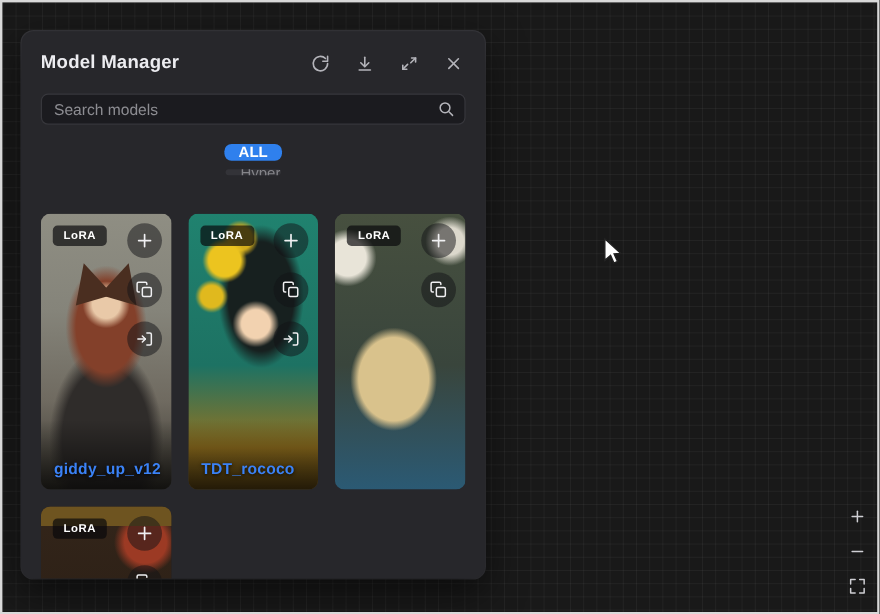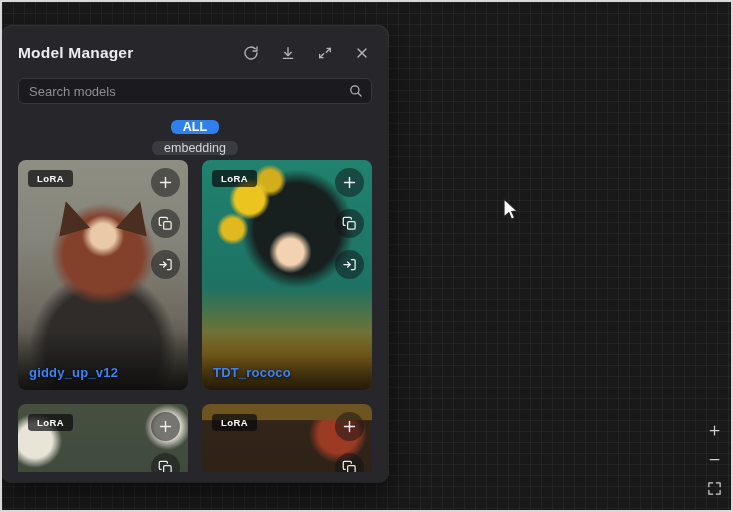--- a/index.html
+++ b/index.html
@@ -10,21 +10,21 @@
     font-family:"Liberation Sans", sans-serif;
     background-color: var(--canvas-bg, #191919);
     background-image:
       linear-gradient(rgba(255,255,255,0.045) 1px, transparent 1px),
       linear-gradient(90deg, rgba(255,255,255,0.045) 1px, transparent 1px);
     background-size: 11px 11px;
   }
 
   
   .panel {
-    position:absolute; left:0; top:24px; width:386px; height:456px;
+    position:absolute; left:16px; top:24px; width:386px; height:456px;
     background: var(--panel-bg, #27272b);
     border-radius:10px;
     box-shadow: 0 12px 32px rgba(0,0,0,.55), 0 0 0 1px #38383d;
     padding:16px 16px 0 16px;
     overflow:hidden;
   }
   .panel-header { display:flex; align-items:center; justify-content:space-between; height:22px; }
   .panel-title { font-size:15.5px; font-weight:700; color:#ececf0; letter-spacing:.2px; }
   .header-icons { display:flex; align-items:center; gap:17px; }
   .icon-btn {
@@ -54,22 +54,22 @@
   .chip.active { background: var(--accent, #2f80ed); color:#fff; font-weight:700; }
   .chip.dim { color:#85858a; background:#333338; max-width:50px; overflow:hidden; padding-right:0; }
   .sort-select {
     margin-left:auto; height:26px; padding:0 9px; border-radius:6px; border:none;
     background:#3a3a41; color:#e0e0e4; font-size:12.5px; cursor:pointer;
     display:flex; align-items:center; gap:6px; font-family:"Liberation Sans", sans-serif;
   }
   .sort-select svg { width:13px; height:13px; }
 
   
-  .cards { margin-top:14px; height:312px; overflow:hidden; display:grid;
-    grid-template-columns:repeat(2, 1fr); gap:14px; align-content:start; }
+  .cards { margin-top:32px; height:312px; overflow:hidden; display:grid;
+    grid-template-columns:repeat(3, 1fr); gap:14px; align-content:start; }
   .card {
     position:relative; height:230px; border-radius:8px; overflow:hidden;
     background:#222226; cursor:pointer;
   }
   .card-art { position:absolute; inset:0; }
   .art-1 {
     background:
       radial-gradient(circle at 50% 33%, #e9c9a8 0 7%, rgba(233,201,168,0) 12%),
       radial-gradient(ellipse 42% 30% at 50% 41%, #83402a 0 55%, rgba(131,64,42,0) 74%),
       radial-gradient(ellipse 58% 45% at 50% 82%, #2f2c2a 0 58%, rgba(47,44,42,0) 75%),
@@ -178,21 +178,20 @@
     <div class="search-wrap">
       <input class="search-input" type="text" placeholder="Search models" style="">
       <svg class="search-icon" viewBox="0 0 24 24" fill="none" stroke="currentColor" stroke-width="2" stroke-linecap="round">
           <circle cx="11" cy="11" r="6.5"></circle>
           <line x1="16.5" y1="16.5" x2="21" y2="21"></line>
         </svg>
     </div>
 
     <div class="filter-bar">
       <button class="chip active">ALL</button>
-      <button class="chip">embedding</button>
       <button class="chip dim">Hyper</button>
     </div>
 
     <div class="cards">
 
       <div class="card">
         <div class="card-art art-1"></div>
         <div class="card-shade"></div>
         <span class="badge">LoRA</span>
         <div class="card-actions">

